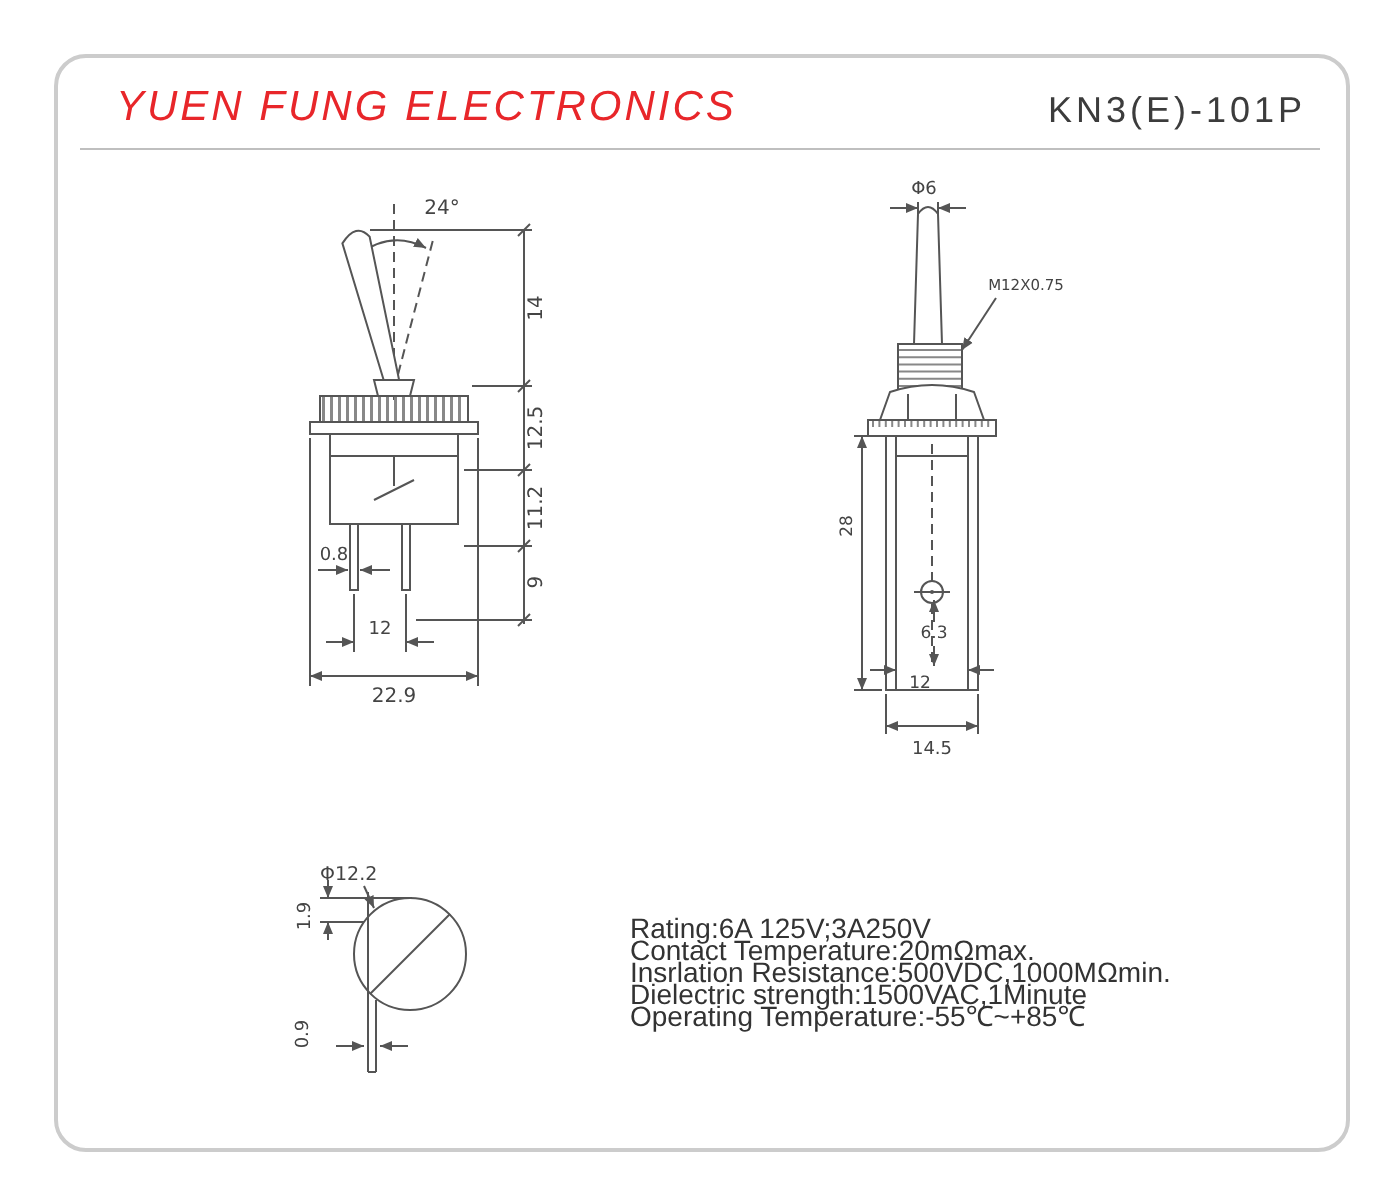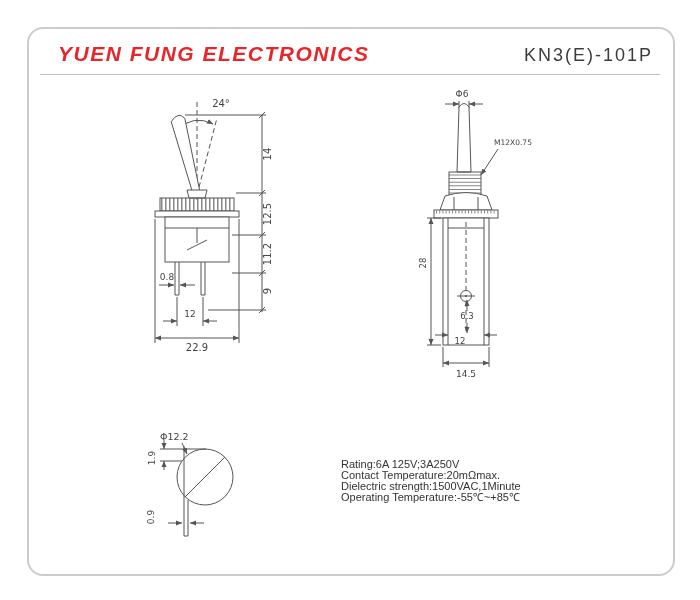--- a/index.html
+++ b/index.html
@@ -1,27 +1,27 @@
 <!DOCTYPE html>
 <html><head>
 <meta charset="utf-8">
 <style>
   html,body{margin:0;padding:0;background:#fff;}
   body{width:700px;height:600px;position:relative;overflow:hidden;
        font-family:"Liberation Sans",sans-serif;}
   .sheet{position:absolute;left:27px;top:27px;width:644px;height:545px;
          border:2px solid #cccccc;border-radius:16px;background:#fff;}
   .abs{position:absolute;}
-  .company{position:absolute;left:58px;top:42px;font-size:21px;font-weight:bold;
+  .company{position:absolute;left:58px;top:42px;font-size:21px;font-weight:normal;
            font-style:italic;letter-spacing:1.5px;color:#e8262a;white-space:nowrap;}
   .part{position:absolute;left:524px;top:45px;font-size:18px;letter-spacing:2px;
         color:#3c3c3c;white-space:nowrap;text-align:right;}
   .rule{position:absolute;left:40px;top:74px;width:620px;height:1px;background:#bfbfbf;}
-  .specs{position:absolute;left:315px;top:459px;font-size:11px;line-height:10.9px;
-         color:#333;white-space:nowrap;margin-left:26px;}
+  .specs{position:absolute;left:315px;top:459px;font-size:14px;line-height:10.9px;
+         color:#333;white-space:nowrap;}
   svg text{fill:#444;font-family:"DejaVu Sans",sans-serif;}
 </style>
 </head>
 <body>
 
 <div class="sheet"></div>
 
 <div class="company">YUEN FUNG ELECTRONICS</div>
 <div class="part">KN3(E)-101P</div>
 <div class="rule"></div>
@@ -160,15 +160,16 @@
   <g font-size="9.5">
     <text x="30" y="22">Φ12.2</text>
     <text x="25" y="40" font-size="9" text-anchor="middle" transform="rotate(-90 25 40)">1.9</text>
     <text x="24" y="99" font-size="9" text-anchor="middle" transform="rotate(-90 24 99)">0.9</text>
   </g>
 </svg>
 
 <div class="specs">
   <div>Rating:6A 125V;3A250V</div>
   <div>Contact Temperature:20mΩmax.</div>
+  <div>Insrlation Resistance:500VDC,1000MΩmin.</div>
   <div>Dielectric strength:1500VAC,1Minute</div>
   <div>Operating Temperature:-55℃~+85℃</div>
 </div>
 
 </body></html>

